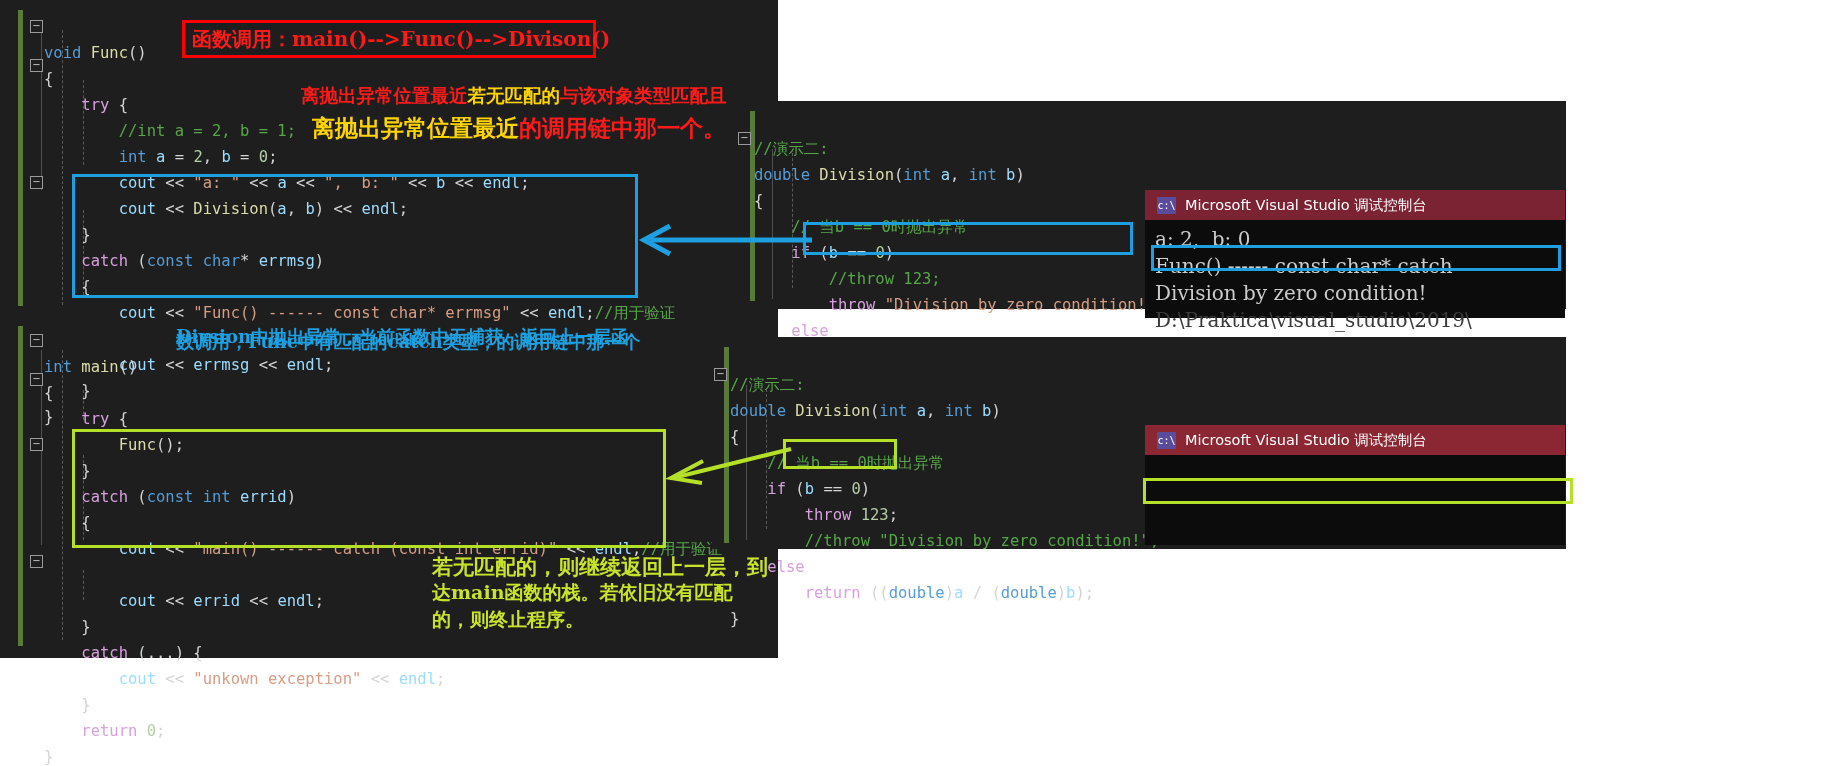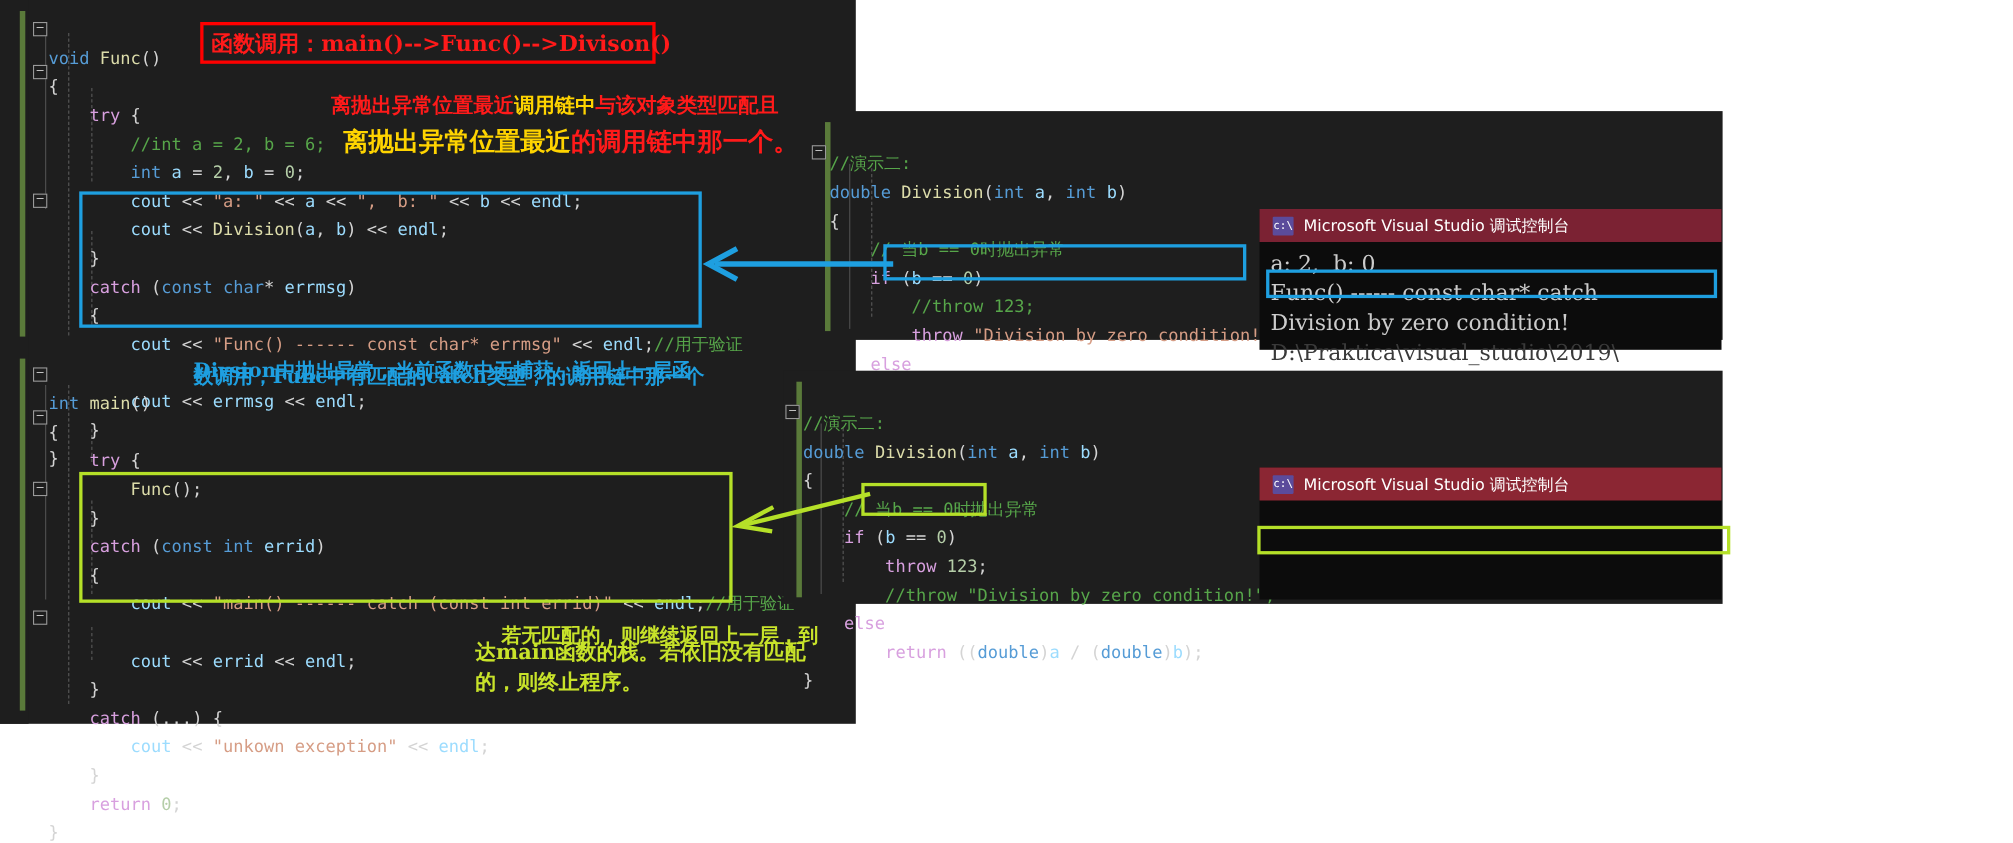--- a/index.html
+++ b/index.html
@@ -83,21 +83,21 @@
   <div class="fold" style="left:30px;top:176px;">−</div>
   <div class="fold" style="left:30px;top:334px;">−</div>
   <div class="fold" style="left:30px;top:373px;">−</div>
   <div class="fold" style="left:30px;top:438px;">−</div>
   <div class="fold" style="left:30px;top:555px;">−</div>
 
   <div class="code" style="left:44px;top:14px;">
 <span class="kw">void</span> <span class="fn">Func</span><span class="pl">()</span>
 <span class="pl">{</span>
 <span class="pl">    </span><span class="kwp">try</span> <span class="pl">{</span>
-<span class="pl">        </span><span class="cmt">//int a = 2, b = 6;</span>
+<span class="pl">        </span><span class="cmt">//int a = 2, b = 1;</span>
 <span class="pl">        </span><span class="kw">int</span> <span class="var">a</span> <span class="op">=</span> <span class="num">2</span><span class="op">,</span> <span class="var">b</span> <span class="op">=</span> <span class="num">0</span><span class="op">;</span>
 <span class="pl">        </span><span class="var">cout</span> <span class="op">&lt;&lt;</span> <span class="str">"a: "</span> <span class="op">&lt;&lt;</span> <span class="var">a</span> <span class="op">&lt;&lt;</span> <span class="str">",  b: "</span> <span class="op">&lt;&lt;</span> <span class="var">b</span> <span class="op">&lt;&lt;</span> <span class="var">endl</span><span class="op">;</span>
 <span class="pl">        </span><span class="var">cout</span> <span class="op">&lt;&lt;</span> <span class="fn">Division</span><span class="pl">(</span><span class="var">a</span><span class="op">,</span> <span class="var">b</span><span class="pl">)</span> <span class="op">&lt;&lt;</span> <span class="var">endl</span><span class="op">;</span>
 <span class="pl">    }</span>
 <span class="kwp">    catch</span> <span class="pl">(</span><span class="kw">const</span> <span class="kw">char</span><span class="op">*</span> <span class="var">errmsg</span><span class="pl">)</span>
 <span class="pl">    {</span>
 <span class="pl">        </span><span class="var">cout</span> <span class="op">&lt;&lt;</span> <span class="str">"Func() ------ const char* errmsg"</span> <span class="op">&lt;&lt;</span> <span class="var">endl</span><span class="op">;</span><span class="cmt">//用于验证</span>
 
 <span class="pl">        </span><span class="var">cout</span> <span class="op">&lt;&lt;</span> <span class="var">errmsg</span> <span class="op">&lt;&lt;</span> <span class="var">endl</span><span class="op">;</span>
 <span class="pl">    }</span>
@@ -164,30 +164,30 @@
 
 <div class="hl redbox" style="left:182px;top:20px;width:414px;height:38px;"></div>
 <div class="hl cyanbox" style="left:72px;top:174px;width:566px;height:124px;"></div>
 <div class="hl limebox" style="left:72px;top:429px;width:594px;height:119px;"></div>
 <div class="hl cyanbox" style="left:803px;top:222px;width:330px;height:33px;"></div>
 <div class="hl limebox" style="left:783px;top:439px;width:114px;height:30px;"></div>
 
 <div class="ann ann-red" style="left:192px;top:26px;font-size:20px;">函数调用：main()--&gt;Func()--&gt;Divison()</div>
 
 <div class="ann" style="left:288px;top:62px;font-size:18.5px;">
-  <span class="ann-red">离抛出异常位置最近</span><span class="ann-yellow">调用链中</span><span class="ann-red">与该对象类型匹配且</span>
+  <span class="ann-red">离抛出异常位置最近</span><span class="ann-yellow">若无匹配的</span><span class="ann-red">与该对象类型匹配且</span>
 </div>
 <div class="ann" style="left:296px;top:86px;font-size:23px;">
   <span class="ann-yellow">离抛出异常位置最近</span><span class="ann-red">的调用链中那一个</span><span class="ann-red">。</span>
 </div>
 
 <div class="ann ann-cyan" style="left:176px;top:305px;font-size:18px;margin-top:20px;">Divsion中抛出异常，当前函数中无捕获，返回上一层函</div>
 <div class="ann ann-cyan" style="left:176px;top:330px;font-size:18px;">数调用，Func中有匹配的catch类型，的调用链中那一个</div>
 
-<div class="ann ann-lime" style="left:456px;top:553px;font-size:18px;margin-top:13px;">若无匹配的，则继续返回上一层，到</div>
+<div class="ann ann-lime" style="left:432px;top:553px;font-size:21px;">若无匹配的，则继续返回上一层，到</div>
 <div class="ann ann-lime" style="left:432px;top:580px;font-size:19px;">达main函数的栈。若依旧没有匹配</div>
 <div class="ann ann-lime" style="left:432px;top:607px;font-size:19px;">的，则终止程序。</div>
 
 <svg class="arrow" style="left:630px;top:218px;" width="185" height="45" viewBox="0 0 185 45">
   <line x1="182" y1="22" x2="20" y2="22" stroke="#1e9fe0" stroke-width="5"></line>
   <polyline points="40,8 14,22 40,36" fill="none" stroke="#1e9fe0" stroke-width="5"></polyline>
 </svg>
 
 <svg class="arrow" style="left:655px;top:437px;" width="140" height="50" viewBox="0 0 140 50">
   <line x1="136" y1="12" x2="22" y2="40" stroke="#b5e028" stroke-width="4"></line>

